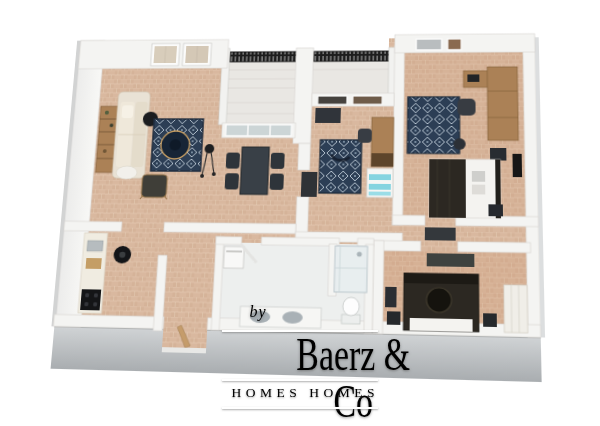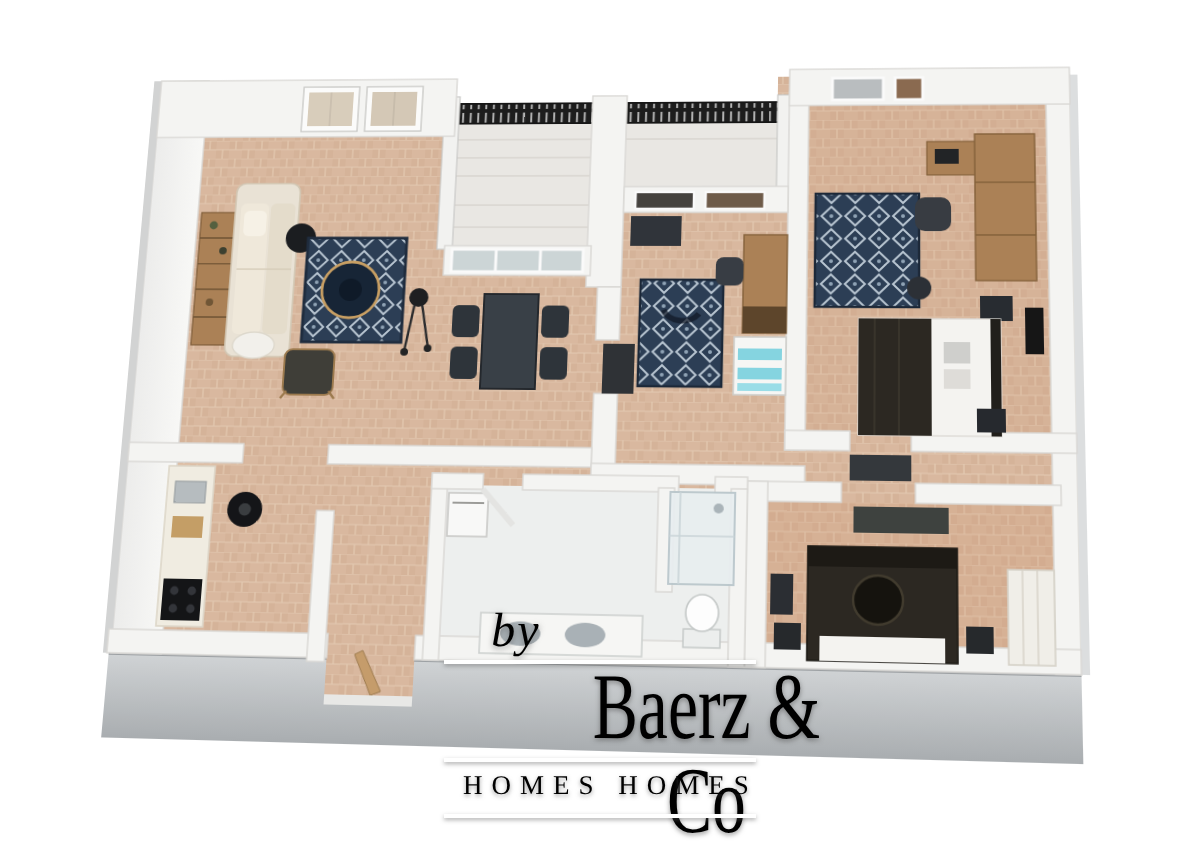--- a/index.html
+++ b/index.html
@@ -6,21 +6,21 @@
             font-family:"Liberation Serif", serif;}
   .stage{position:relative;width:600px;height:426px;background:#fff;}
   .plan3d{position:absolute;left:0;top:0;width:600px;height:426px;
           transform-origin:300px 220px;
           transform:perspective(1000px) rotateZ(2deg) rotateX(13deg) rotateY(-6deg);}
   svg{display:block}
   .wall{stroke:#d9d8d5;stroke-width:.7}
   .thin{stroke:#c9c9c7;stroke-width:.6}
   .glassframe{fill:#fbfbfa;stroke:#c9c9c7;stroke-width:.7}
   .darkseam{stroke:rgba(0,0,0,.25);stroke-width:.8;fill:none}
-  .wm-by{position:absolute;top:303px;left:228px;width:60px;font-style:italic;font-size:24px;
+  .wm-by{position:absolute;top:303px;left:228px;width:60px;font-style:italic;font-size:16px;
          text-align:center;letter-spacing:1px;text-shadow:0 1px 3px rgba(90,90,90,.65);}
   .wm-line{position:absolute;left:222px;width:156px;height:0;border-top:2px solid #fff;
            box-shadow:0 1px 2px rgba(90,90,90,.5);}
   .wm-brand{position:absolute;top:331px;left:190px;width:220px;font-size:47px;line-height:1;
             text-align:center;transform:scaleX(.72);transform-origin:300px 0;
             text-shadow:0 1px 3px rgba(80,80,80,.6);}
   .wm-tagline{position:absolute;top:385px;left:210px;width:186px;font-size:13.5px;
               letter-spacing:4.5px;text-align:center;text-indent:4.5px;
               text-shadow:0 1px 2px rgba(90,90,90,.6);}
 </style>

